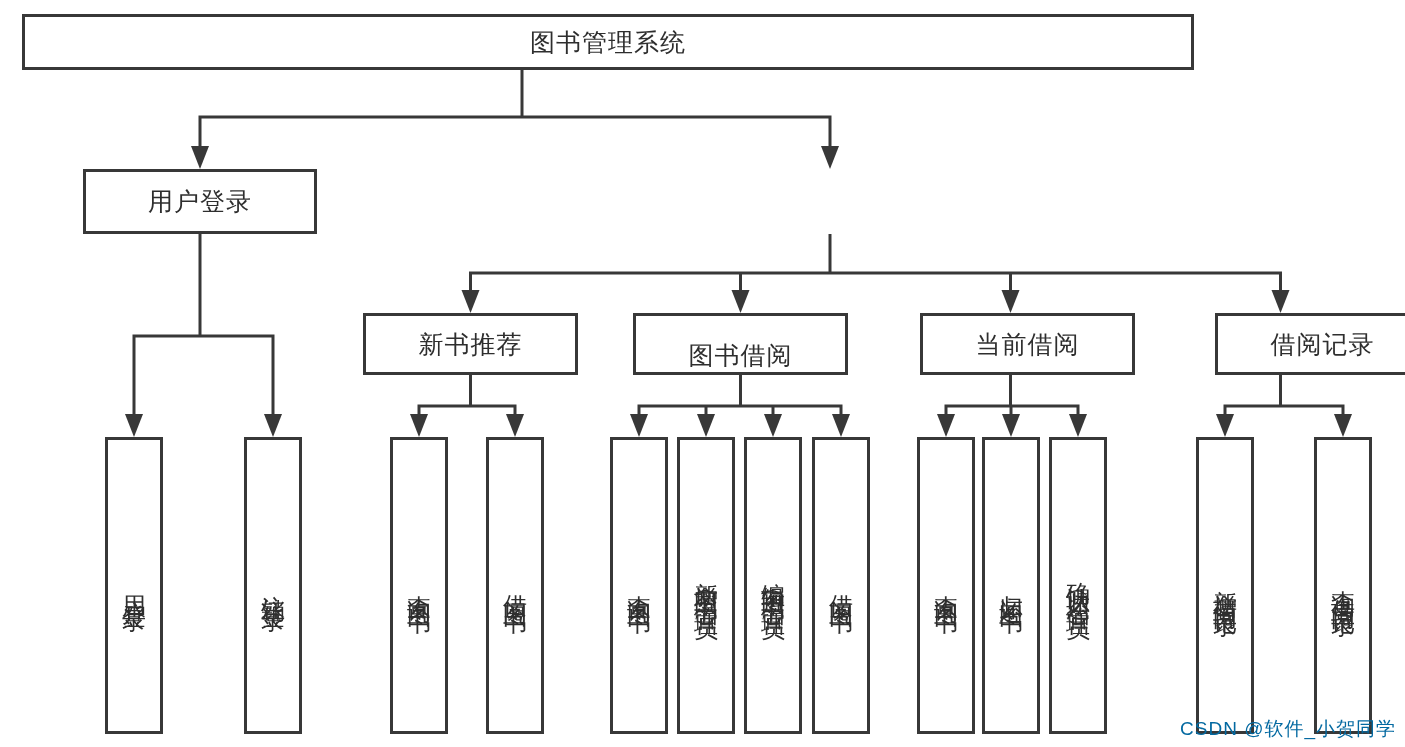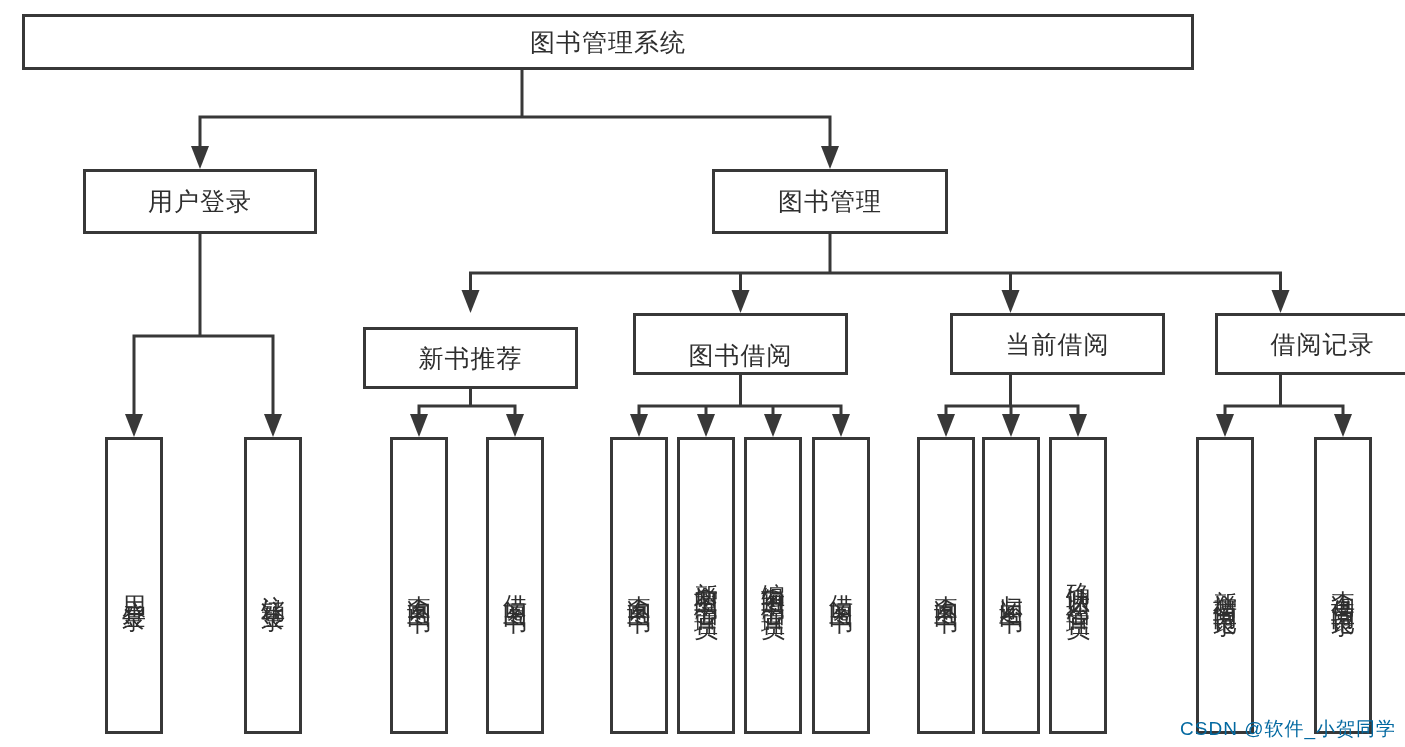--- a/index.html
+++ b/index.html
@@ -25,23 +25,23 @@
     display: flex;
     align-items: center;
     justify-content: center;
     color: #2e2e2e;
   }
   .hlabel { font-size: 25px; letter-spacing: 1px; white-space: nowrap; }
   .root  { left: 22px;  top: 14px;  width: 1172px; height: 56px; }
   .l2a   { left: 83px;  top: 169px; width: 234px;  height: 65px; }
   .l2b   { left: 712px; top: 169px; width: 236px;  height: 65px; }
   .l3    { top: 313px; height: 62px; width: 215px; }
-  .l3a   { left: 363px; margin-top: 14px; }
+  .l3a   { left: 363px; }
   .l3b   { left: 633px; align-items: flex-end; }
-  .l3c   { left: 950px; }
+  .l3c   { left: 920px; }
   .l3d   { left: 1215px; }
   .leaf  { top: 437px; width: 58px; height: 297px; }
   .leaf span {
     writing-mode: vertical-rl;
     text-orientation: mixed;
     font-size: 24px;
     letter-spacing: 5px;
     color: #2e2e2e;
     white-space: nowrap;
   }
@@ -125,23 +125,20 @@
     </g>
   </svg>
 
   <div class="box root">
     <span class="hlabel">图书管理系统</span>
   </div>
 
   <div class="box l2a">
     <span class="hlabel">用户登录</span>
   </div>
-  <div class="box l2b">
-    <span class="hlabel">图书管理</span>
-  </div>
 
   <div class="box l3 l3a">
     <span class="hlabel">新书推荐</span>
   </div>
   <div class="box l3 l3b">
     <span class="hlabel">图书借阅</span>
   </div>
   <div class="box l3 l3c">
     <span class="hlabel">当前借阅</span>
   </div>

